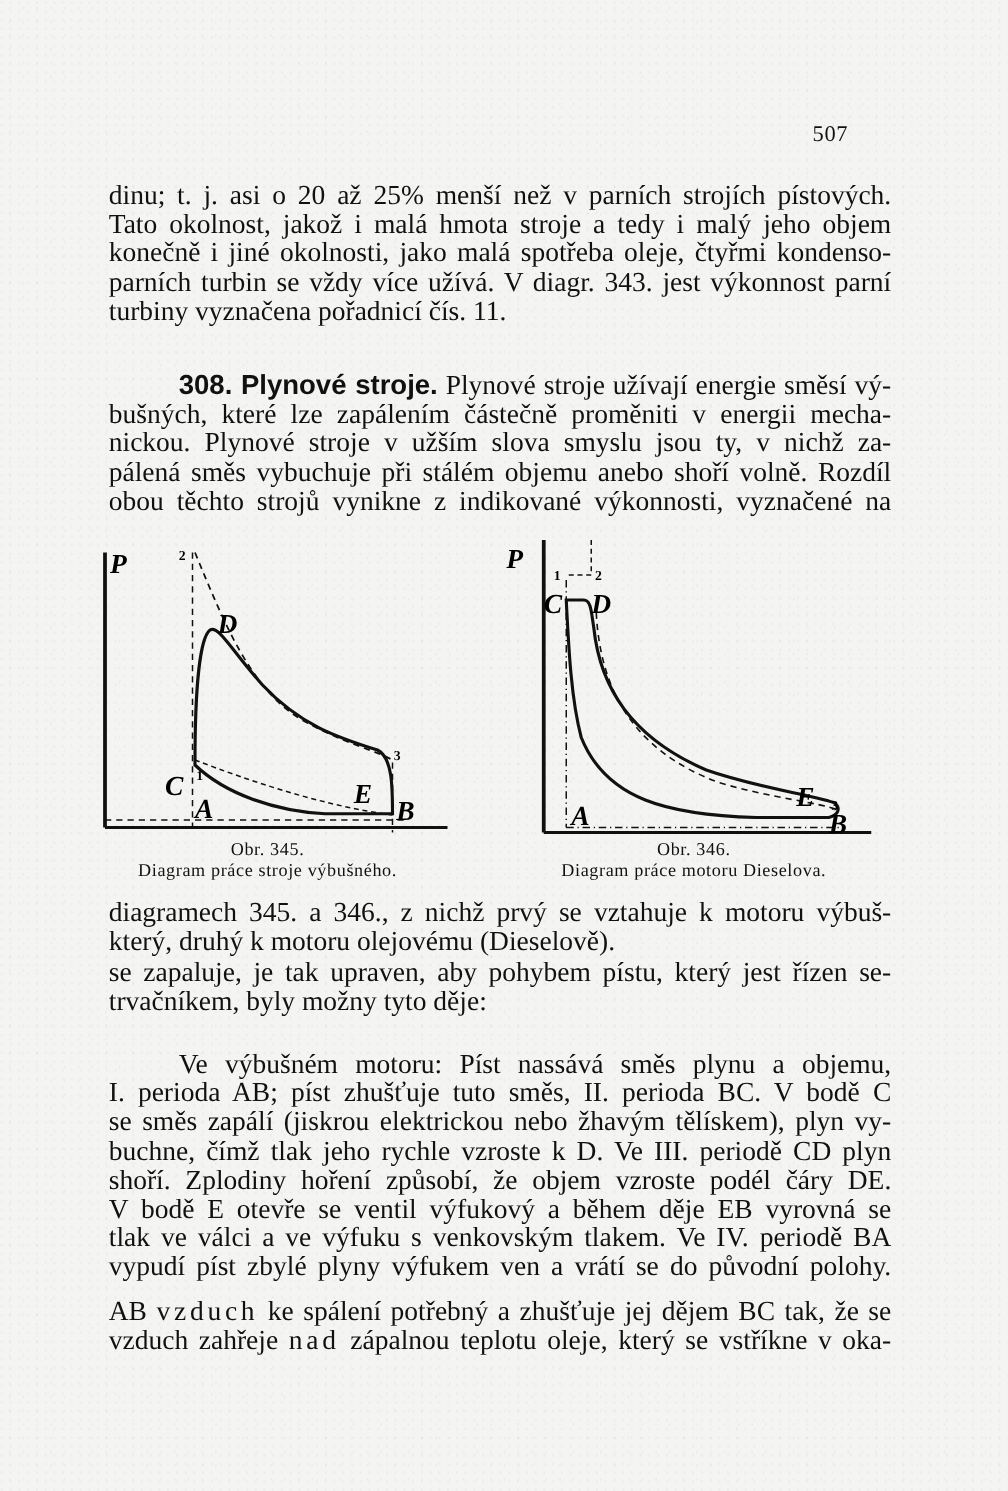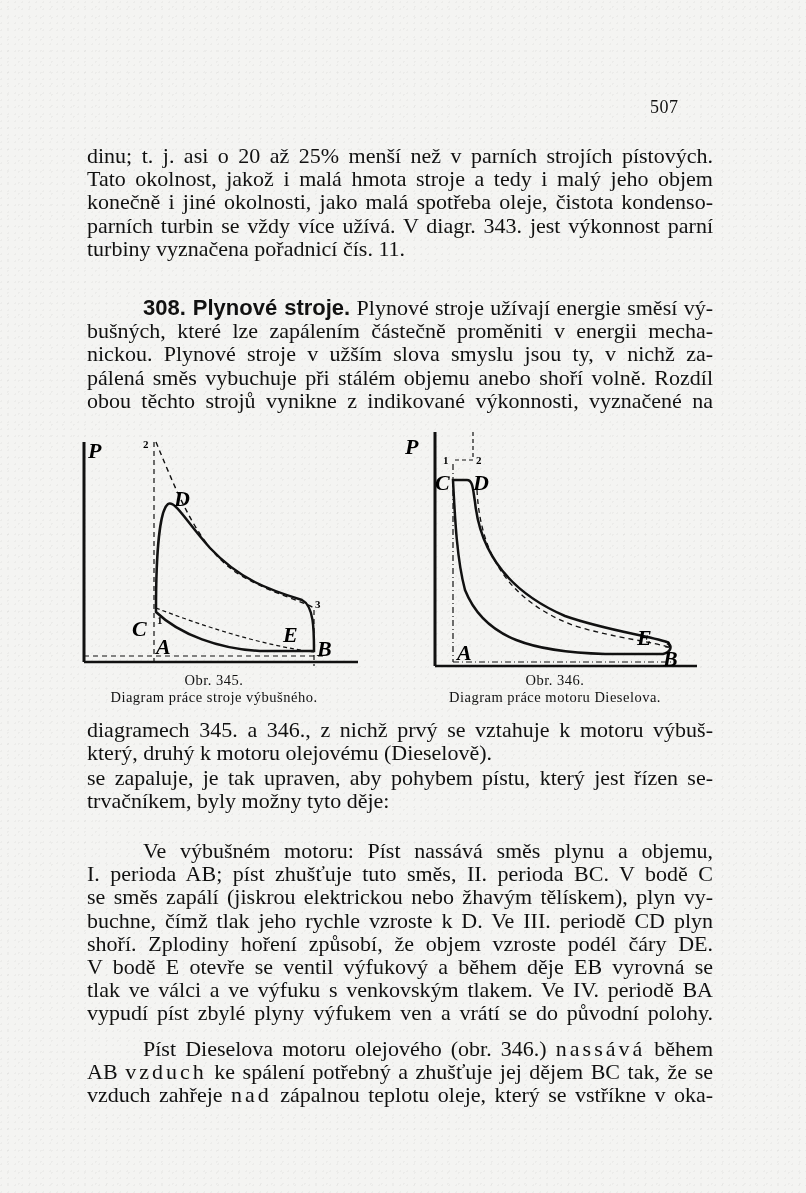--- a/index.html
+++ b/index.html
@@ -42,21 +42,21 @@
   svg .num { font-style:normal; font-size:11px; }
 </style>
 </head>
 <body>
 
 <div class="page-number">507</div>
 
 <div class="block" style="top:144px;">
   <span class="line">dinu; t. j. asi o 20 až 25% menší než v parních strojích pístových.</span>
   <span class="line">Tato okolnost, jakož i malá hmota stroje a tedy i malý jeho objem</span>
-  <span class="line">konečně i jiné okolnosti, jako malá spotřeba oleje, čistota kondenso-</span>
+  <span class="line">konečně i jiné okolnosti, jako malá spotřeba oleje, čtyřmi kondenso-</span>
   <span class="line">parních turbin se vždy více užívá. V diagr. 343. jest výkonnost parní</span>
   <span class="line last">turbiny vyznačena pořadnicí čís. 11.</span>
 </div>
 
 <div class="block" style="top:296px;">
   <span class="line indent"><span class="b">308. Plynové stroje.</span><span> Plynové stroje užívají energie směsí vý-</span></span>
   <span class="line">bušných, které lze zapálením částečně proměniti v energii mecha-</span>
   <span class="line">nickou. Plynové stroje v užším slova smyslu jsou ty, v nichž za-</span>
   <span class="line">pálená směs vybuchuje při stálém objemu anebo shoří volně. Rozdíl</span>
   <span class="line">obou těchto strojů vynikne z indikované výkonnosti, vyznačené na</span>
@@ -129,16 +129,15 @@
   <span class="line"><span>I. perioda </span><span class="i">AB</span><span>; píst zhušťuje tuto směs, II. perioda </span><span class="i">BC</span><span>. V bodě </span><span class="i">C</span></span>
   <span class="line">se směs zapálí (jiskrou elektrickou nebo žhavým tělískem), plyn vy-</span>
   <span class="line"><span>buchne, čímž tlak jeho rychle vzroste k </span><span class="i">D</span><span>. Ve III. periodě </span><span class="i">CD</span><span> plyn</span></span>
   <span class="line"><span>shoří. Zplodiny hoření způsobí, že objem vzroste podél čáry </span><span class="i">DE</span><span>.</span></span>
   <span class="line"><span>V bodě </span><span class="i">E</span><span> otevře se ventil výfukový a během děje </span><span class="i">EB</span><span> vyrovná se</span></span>
   <span class="line"><span>tlak ve válci a ve výfuku s venkovským tlakem. Ve IV. periodě </span><span class="i">BA</span></span>
   <span class="line">vypudí píst zbylé plyny výfukem ven a vrátí se do původní polohy.</span>
 </div>
 
 <div class="block" style="top:1037px;">
-  <span class="line indent"><span>Píst </span><span class="i">Dieselova</span><span> motoru olejového (obr. 346.) </span><span class="sp">nassává</span><span> během</span></span>
   <span class="line"><span class="i">AB</span><span> </span><span class="sp">vzduch</span><span> ke spálení potřebný a zhušťuje jej dějem </span><span class="i">BC</span><span> tak, že se</span></span>
   <span class="line"><span>vzduch zahřeje </span><span class="sp">nad</span><span> zápalnou teplotu oleje, který se vstříkne v oka-</span></span>
 </div>
 
 </body></html>

